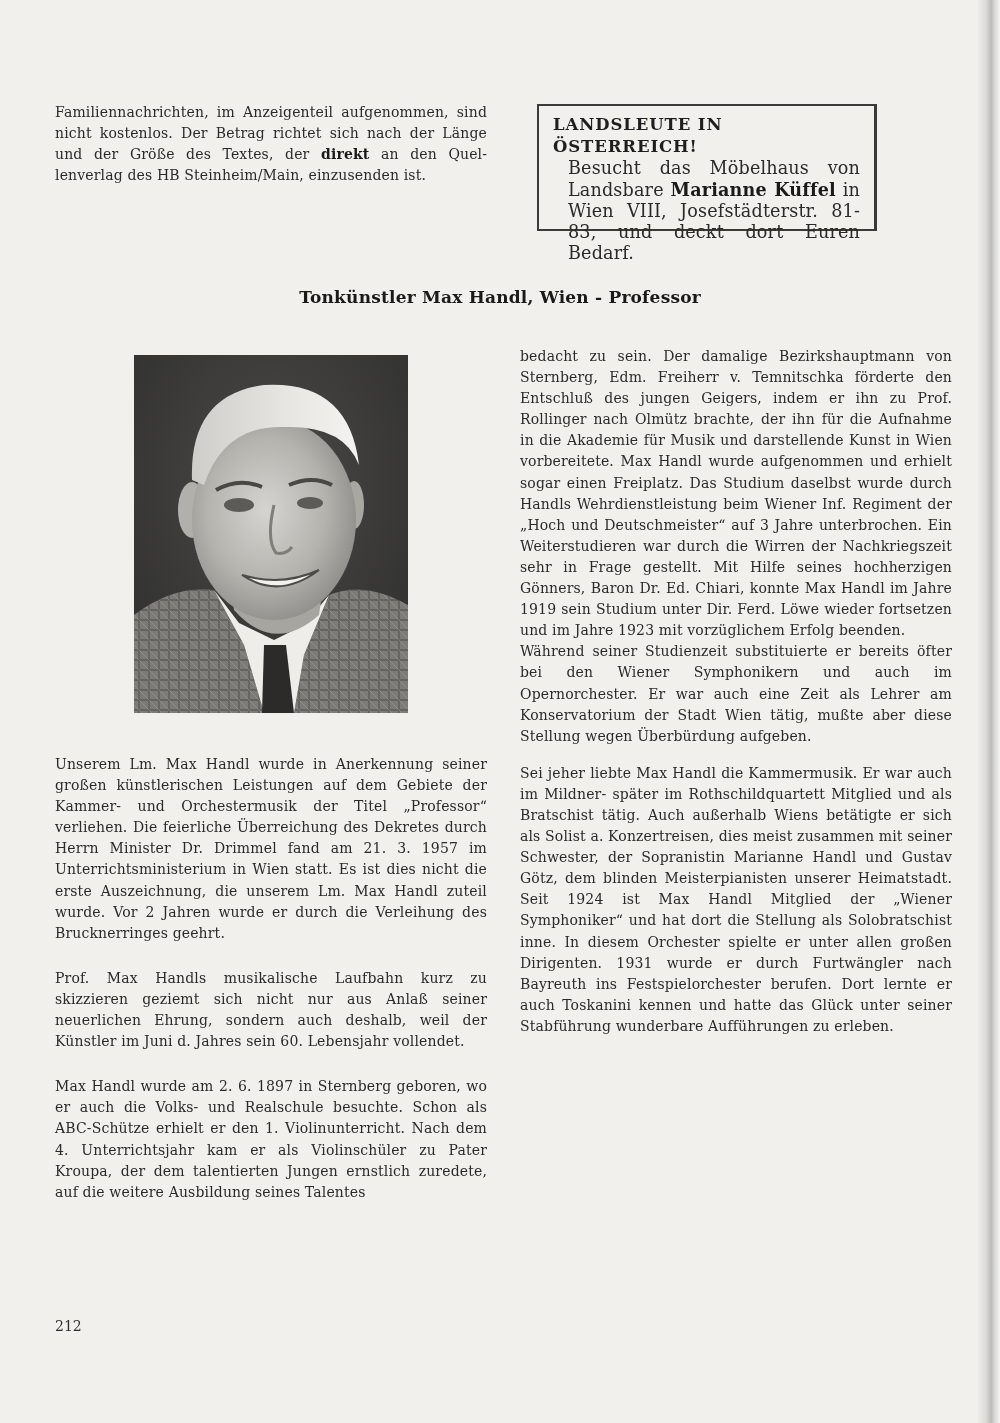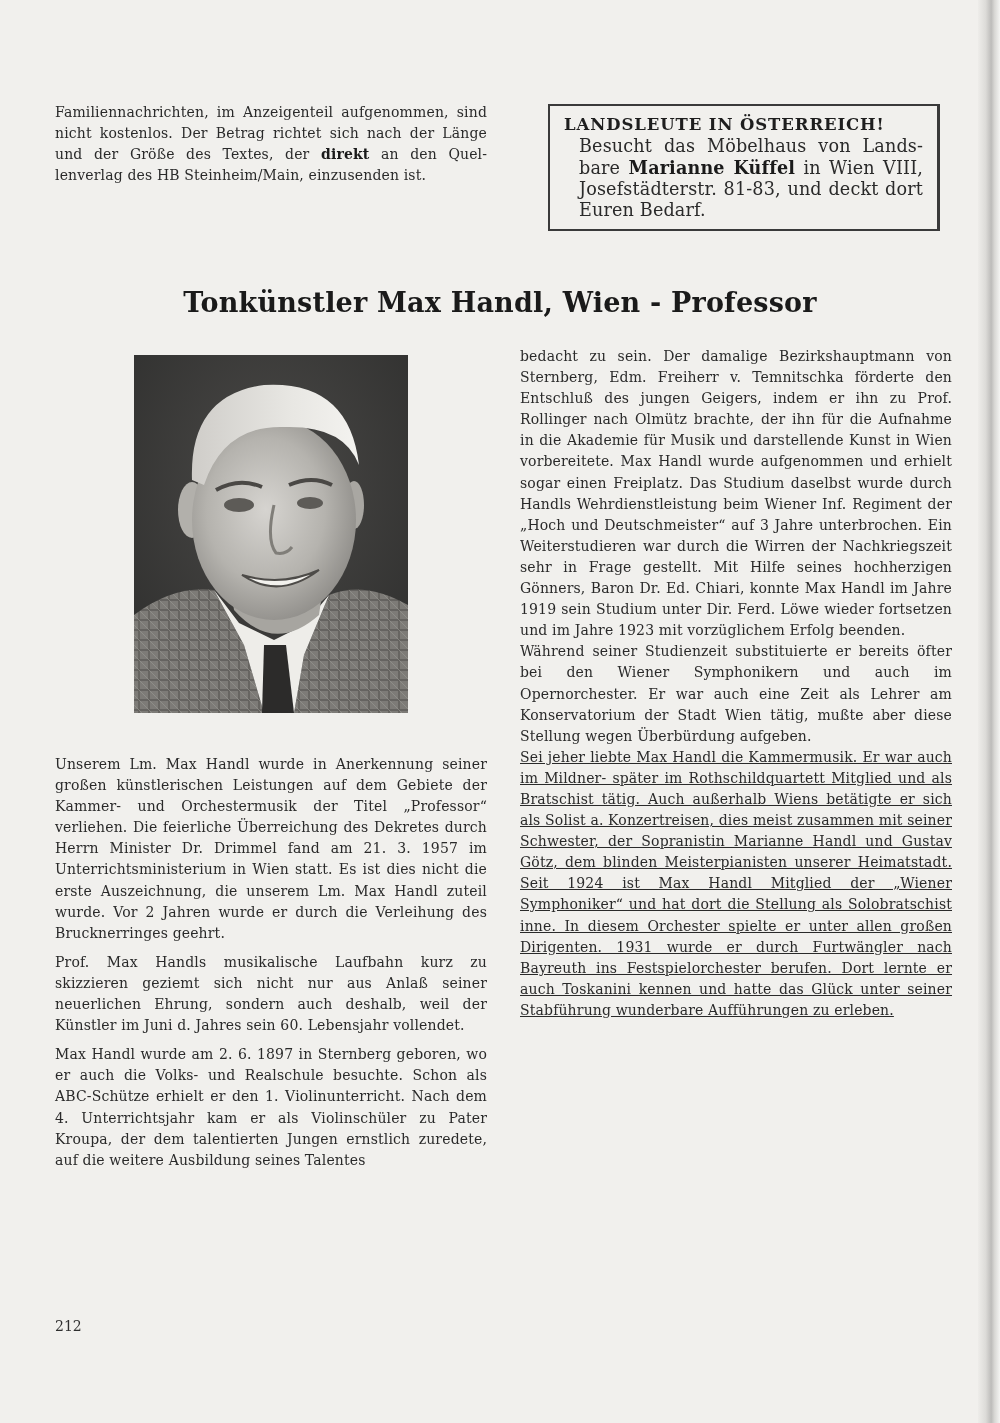--- a/index.html
+++ b/index.html
@@ -34,23 +34,23 @@
     .col p {
       margin: 0;
     }
     .top-left {
       left: 55px;
       top: 102px;
       width: 432px;
     }
     .ad-box {
       position: absolute;
-      left: 548px;
+      left: 537px;
       top: 104px;
-      width: 392px;
+      width: 340px;
       height: 127px;
       border-top: 2px solid #3a3a3a;
       border-bottom: 2px solid #3a3a3a;
       border-left: 2px solid #3a3a3a;
       border-right: 3px solid #3a3a3a;
       box-sizing: border-box;
       padding: 8px 14px 4px 14px;
     }
     .ad-heading {
       font-family: "DejaVu Serif", serif;
@@ -69,49 +69,48 @@
     }
     .ad-body b { color: #1a1a1a; }
     .article-title {
       position: absolute;
       top: 287px;
       left: 0;
       width: 1000px;
       text-align: center;
       font-family: "DejaVu Serif", serif;
       font-weight: bold;
-      font-size: 27px;
+      font-size: 17px;
       letter-spacing: 0.2px;
       color: #1a1a1a;
     }
     .portrait {
       position: absolute;
       left: 134px;
       top: 355px;
       width: 274px;
       height: 358px;
       background: #3e3e3c;
       overflow: hidden;
     }
     .left-col {
       left: 55px;
       top: 754px;
       width: 432px;
     }
     .left-col p + p {
-      margin-top: 8px;
+      margin-top: 24px;
     }
     .right-col {
       left: 520px;
       top: 346px;
       width: 432px;
     }
     .right-col p.gap {
-      margin-top: 0;
-      text-decoration: underline;
+      margin-top: 16px;
     }
     .page-number {
       position: absolute;
       left: 55px;
       top: 1318px;
       font-size: 14px;
       color: #2e2e2e;
     }
     b.inline-bold {
       font-weight: bold;

